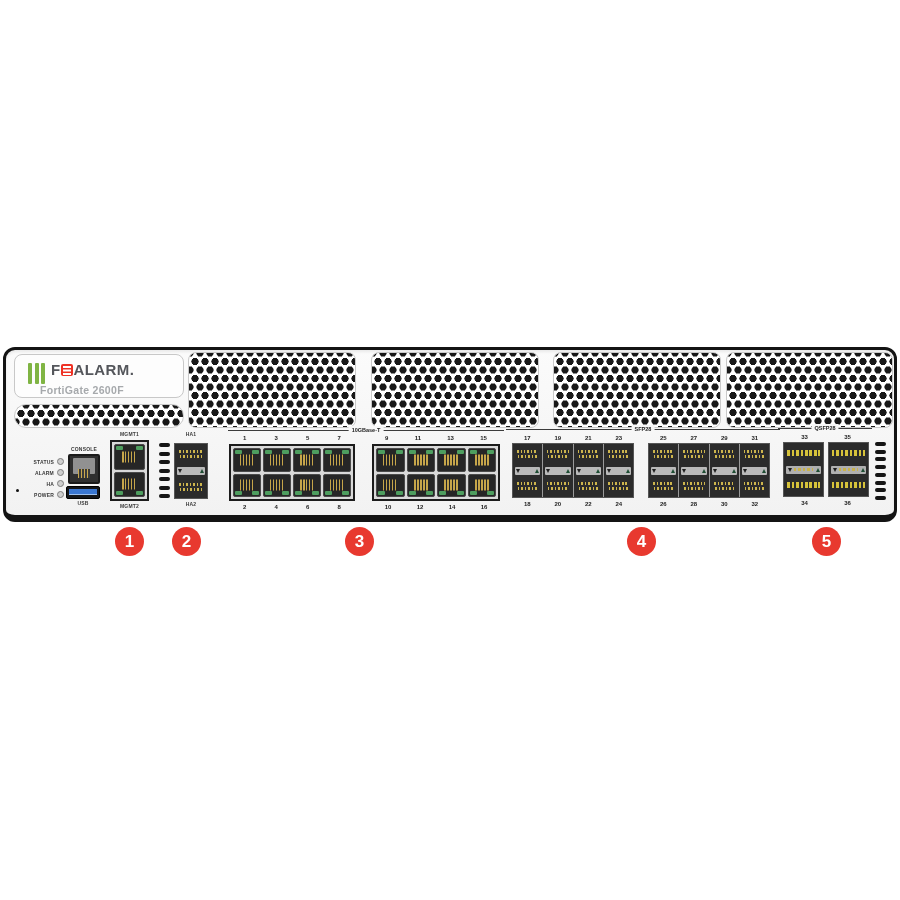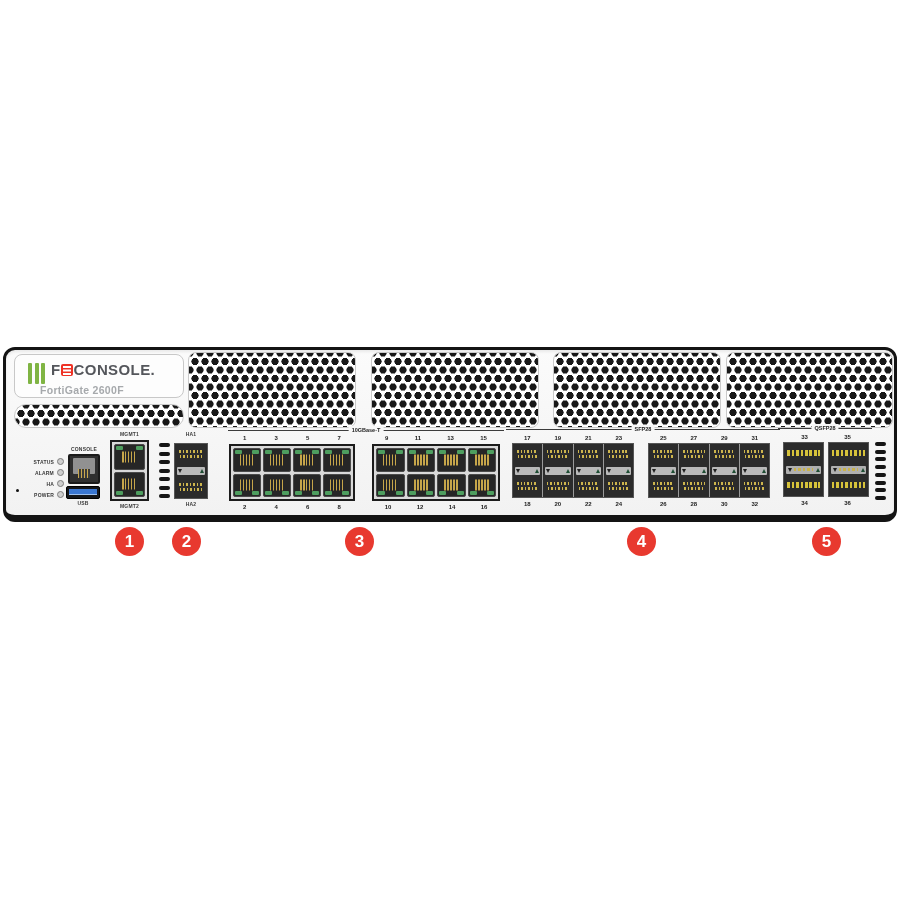--- a/index.html
+++ b/index.html
@@ -145,21 +145,21 @@
     <div class="logo-panel">
       <div class="logo-row">
         <span class="bars">
             <i></i>
             <i></i>
             <i></i>
           </span>
         <span class="brand">
             <span>F</span>
             <span class="logo-box"></span>
-            <span>CONSOLE.</span>
+            <span>ALARM.</span>
           </span>
       </div>
       <div class="model">FortiGate 2600F</div>
     </div>
 
     <div class="vent small-vent"></div>
     <div class="vent v1"></div>
     <div class="vent v2"></div>
     <div class="vent v3"></div>
     <div class="vent v4"></div>

